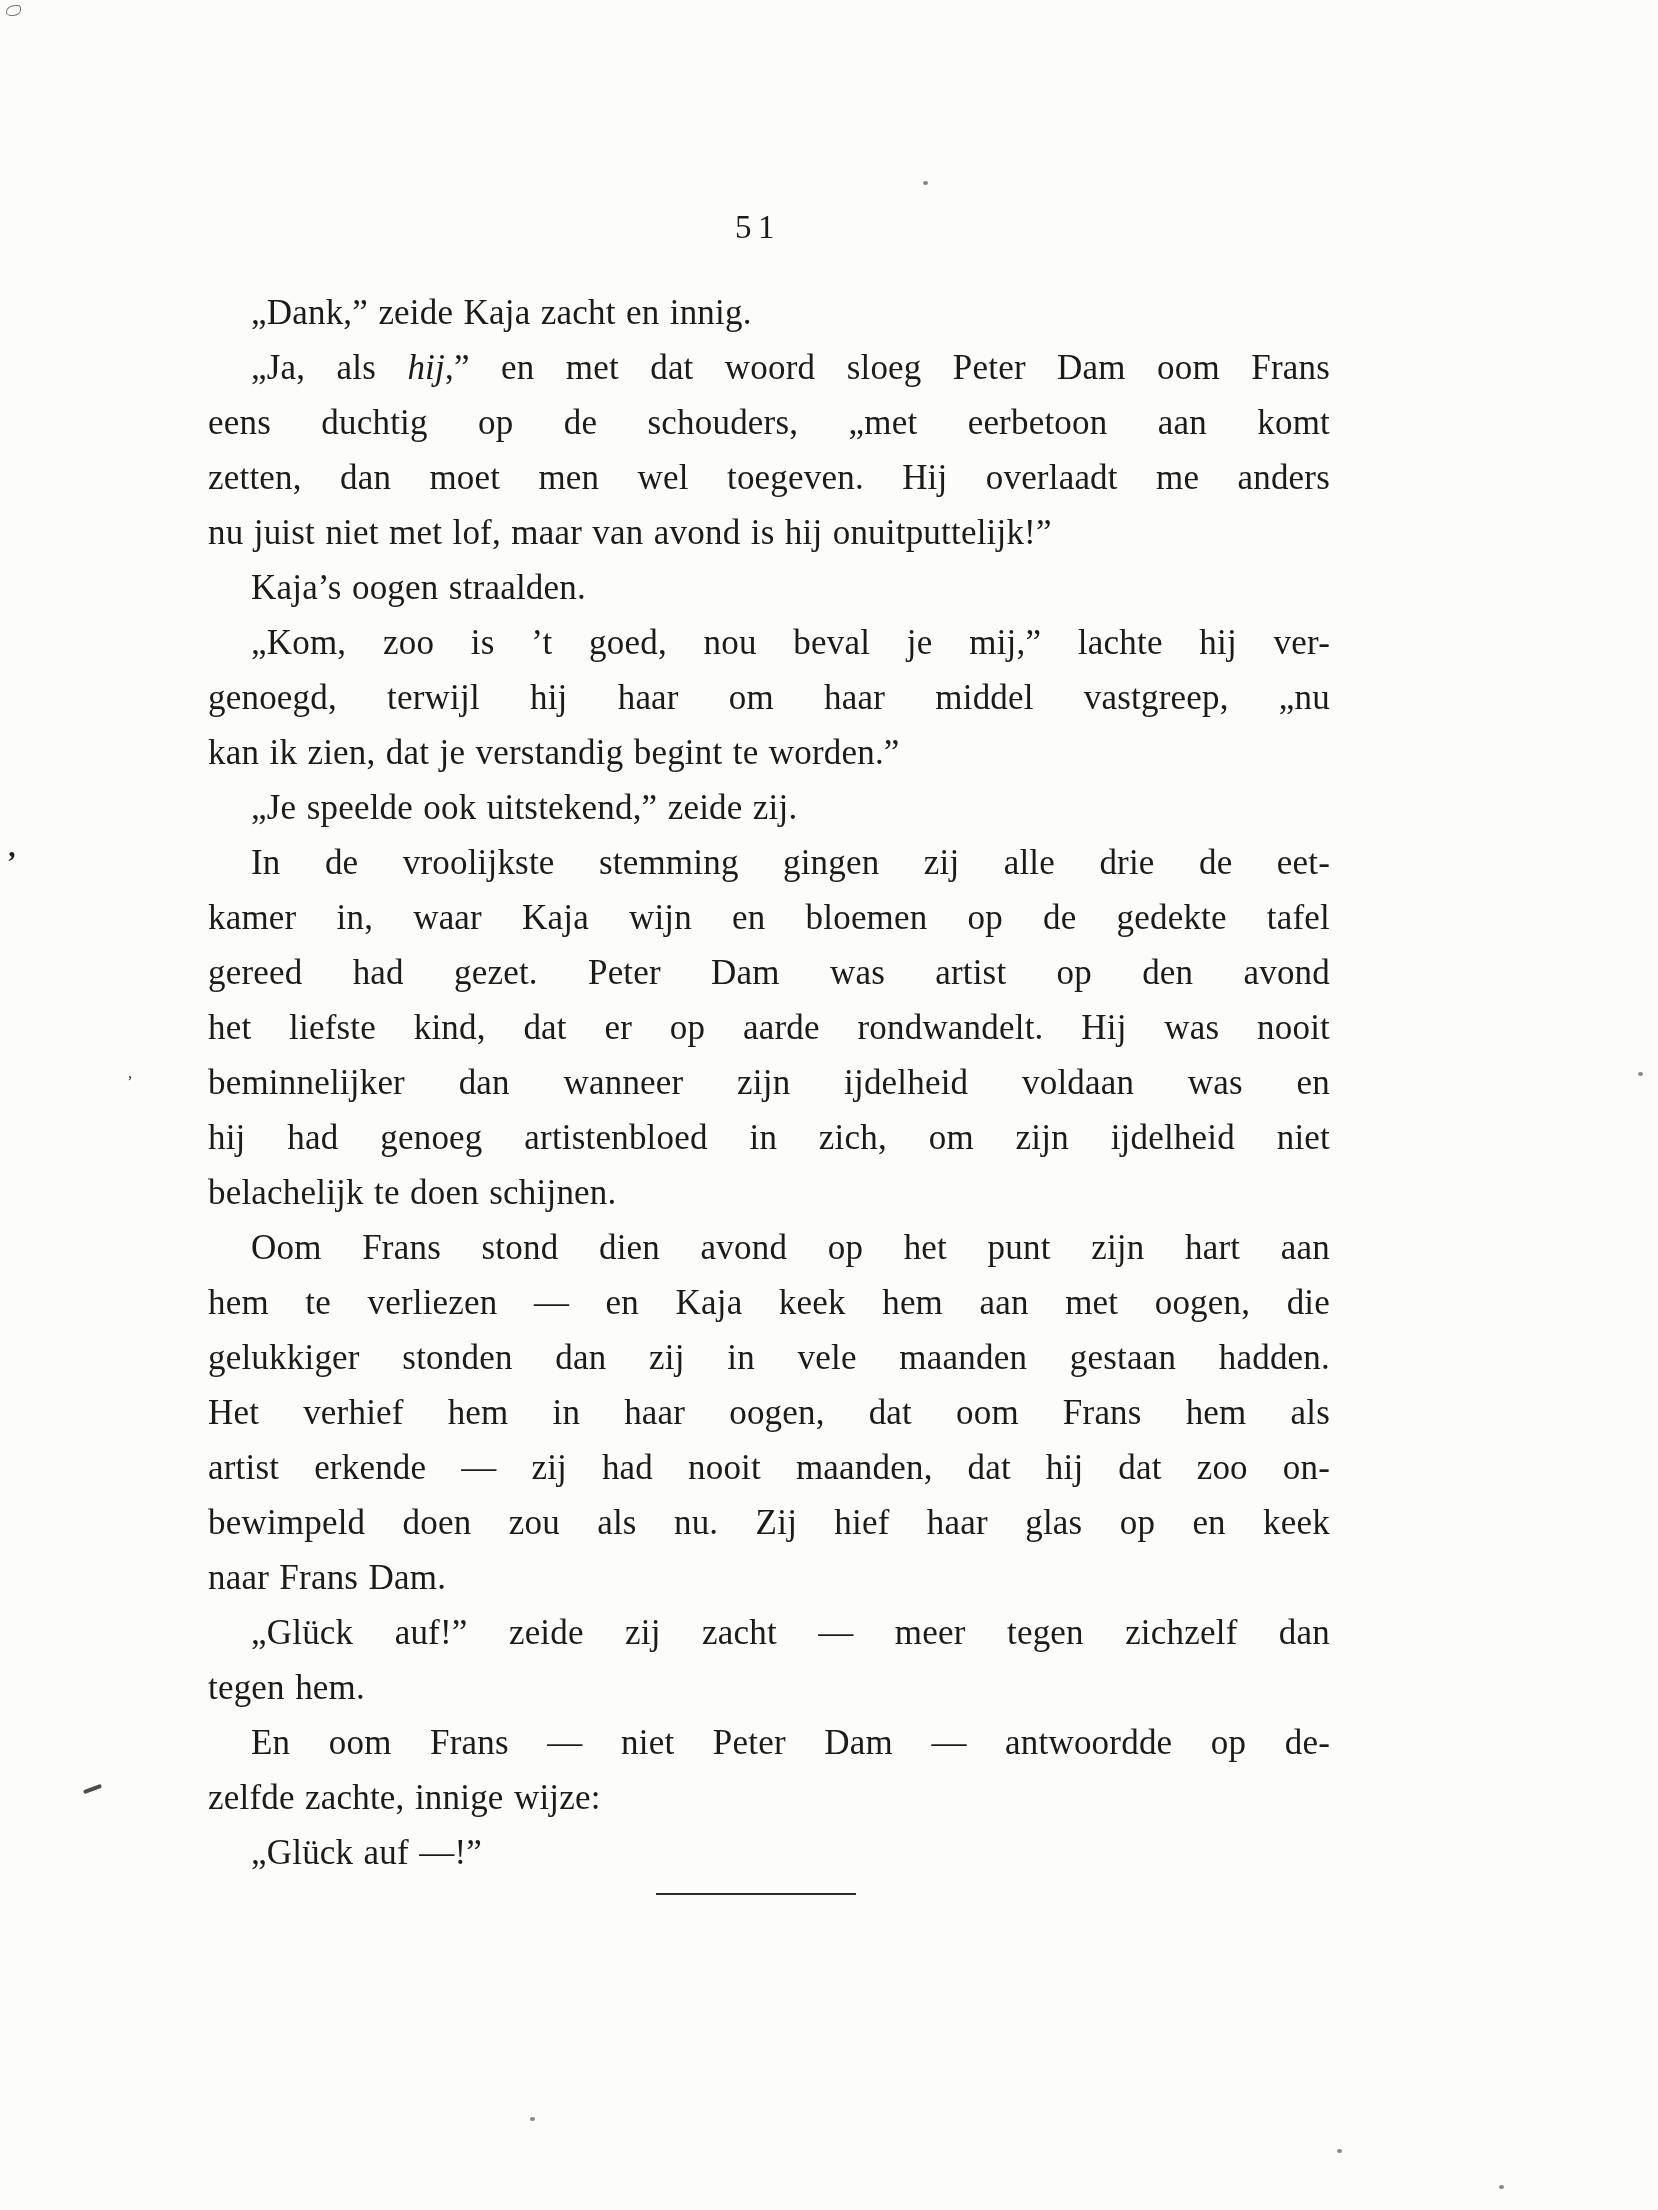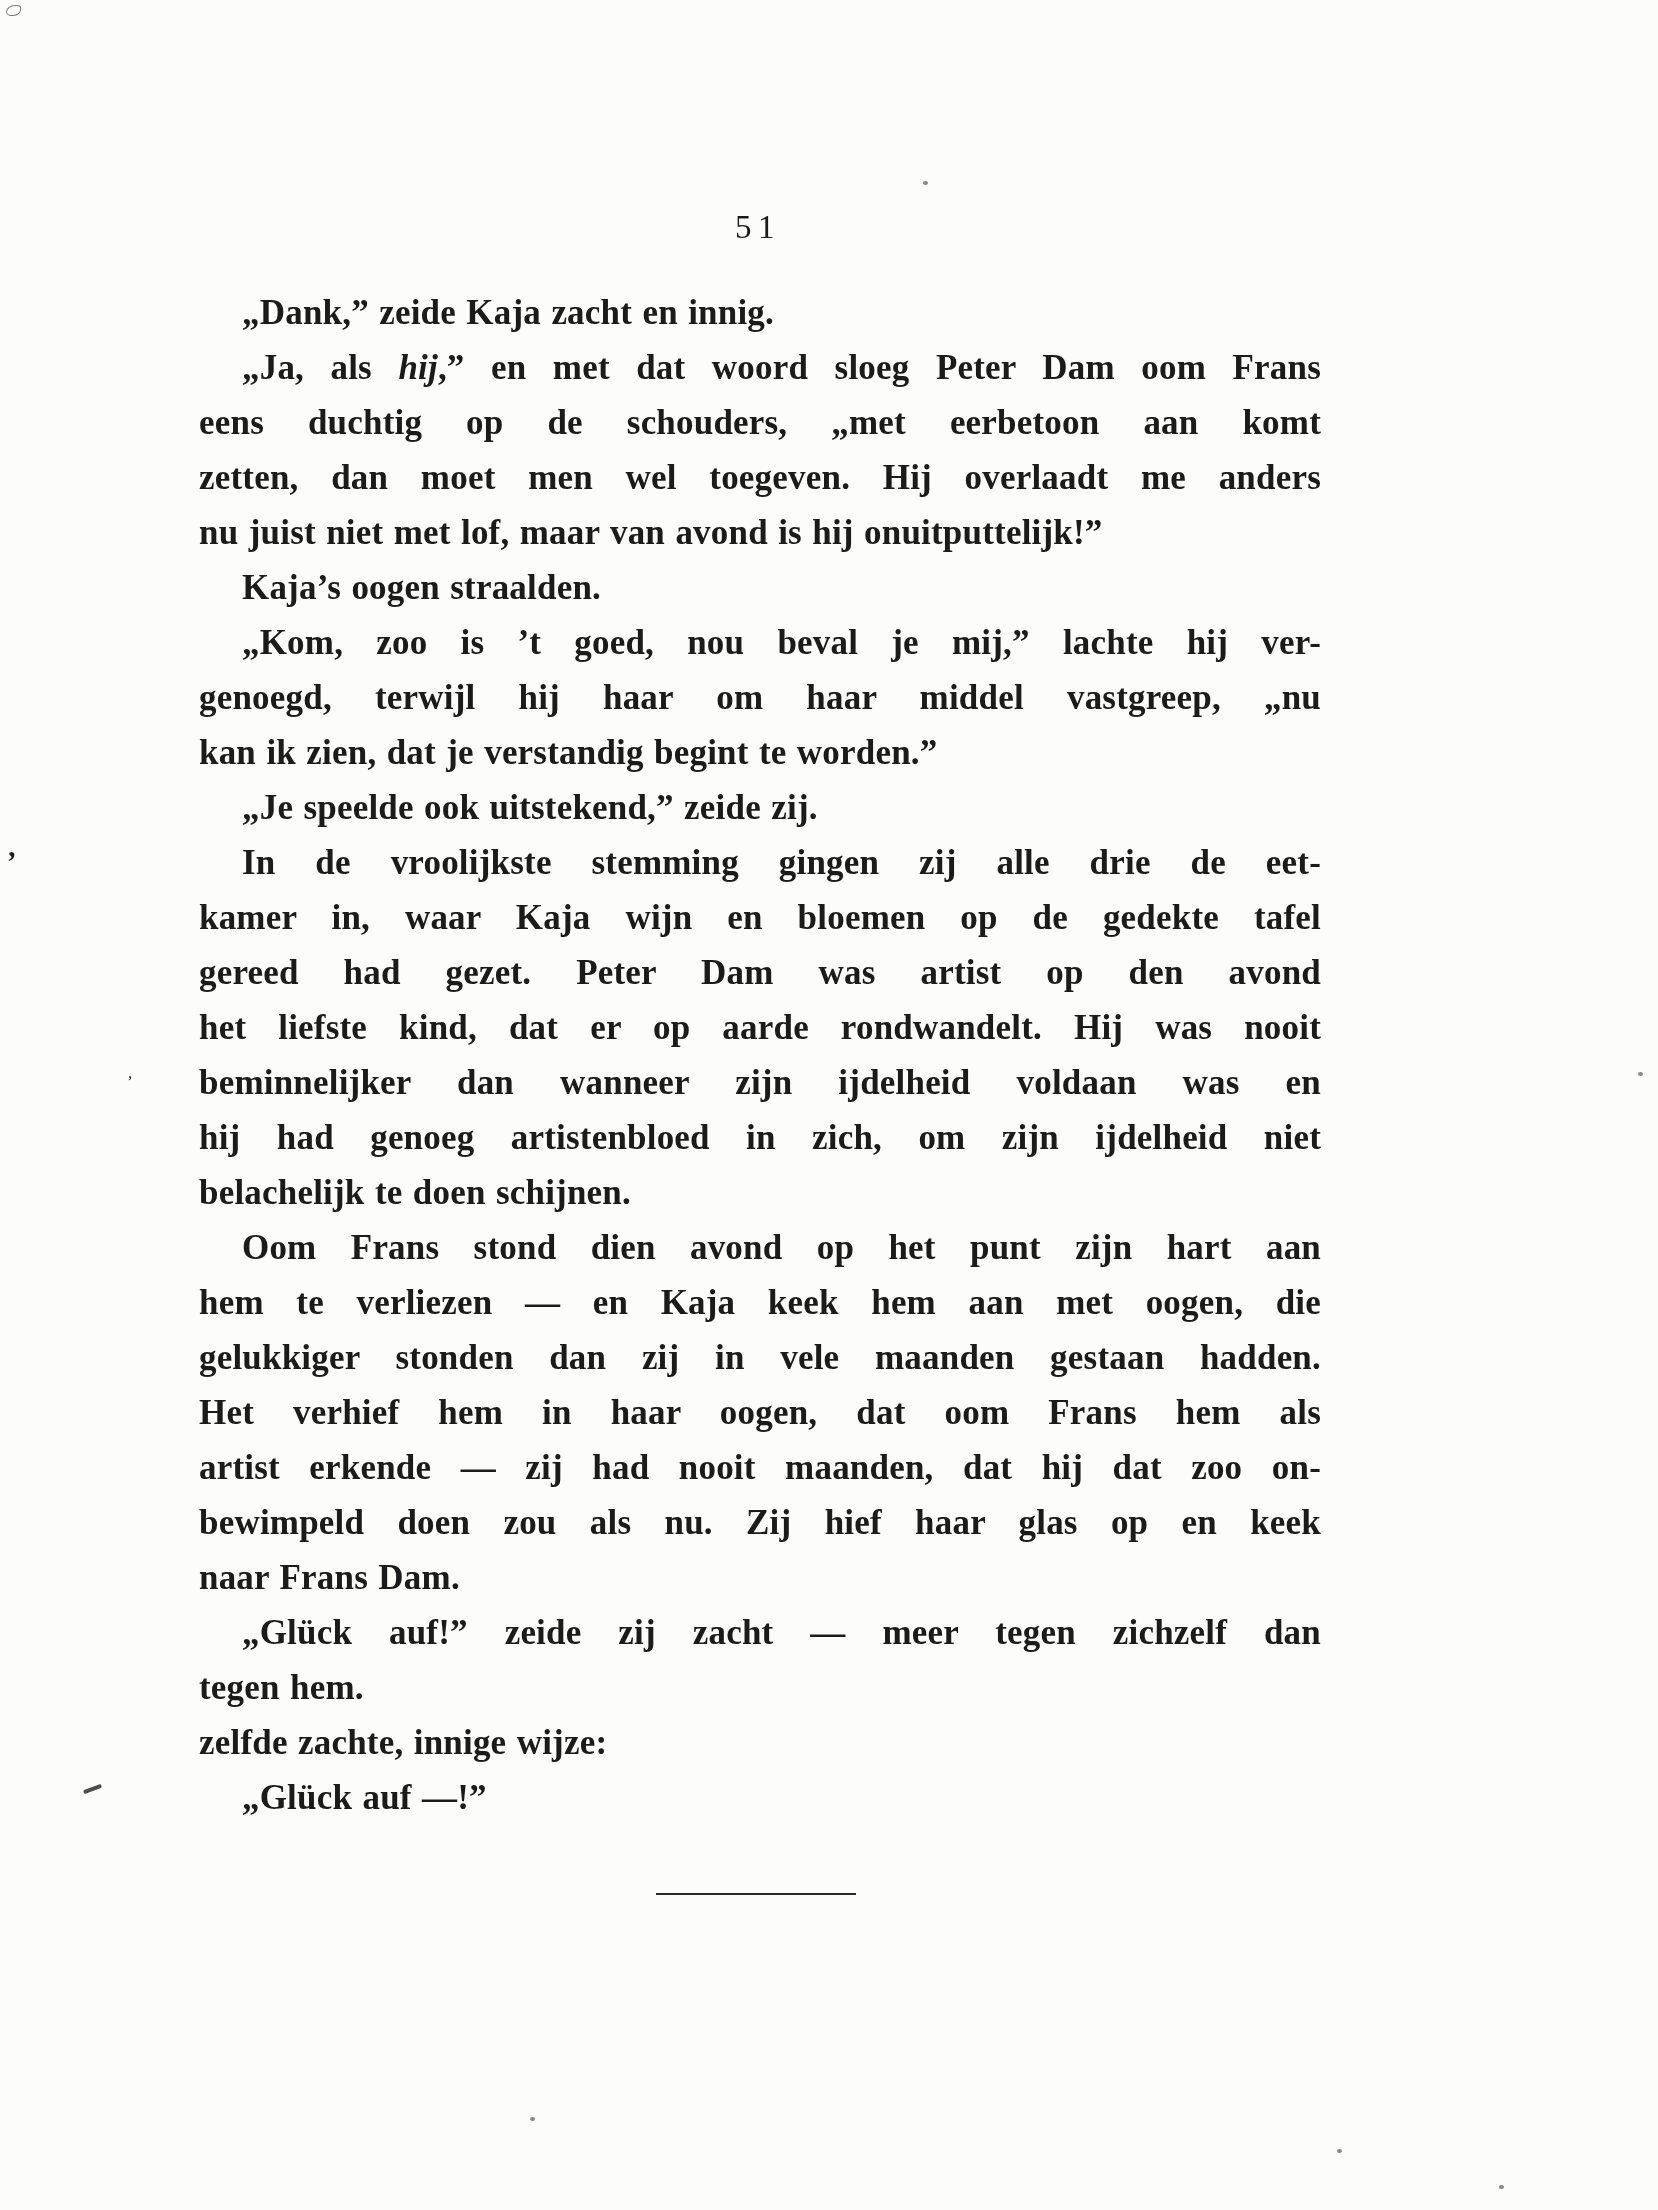--- a/index.html
+++ b/index.html
@@ -24,23 +24,22 @@
     top: 209px;
     left: 207px;
     width: 1102px;
     text-align: center;
     font-size: 33px;
     letter-spacing: 6.6px;
   }
   .text-block {
     position: absolute;
     top: 285px;
-    left: 199px;
+    left: 208px;
     width: 1122px;
-    font-weight: bold;
   }
   .paragraph {
     margin: 0;
   }
   .line {
     font-size: 35px;
     line-height: 55px;
     letter-spacing: 0.2px;
     word-spacing: 1.4px;
     text-align: justify;
@@ -145,20 +144,21 @@
         <div class="line"><span>Het verhief hem in haar oogen, dat oom Frans hem als</span></div>
         <div class="line"><span>artist erkende — zij had nooit maanden, dat hij dat zoo on-</span></div>
         <div class="line"><span>bewimpeld doen zou als nu. Zij hief haar glas op en keek</span></div>
         <div class="line last"><span>naar Frans Dam.</span></div>
       </div>
       <div class="paragraph">
         <div class="line first"><span>„Glück auf!” zeide zij zacht — meer tegen zichzelf dan</span></div>
         <div class="line last"><span>tegen hem.</span></div>
       </div>
       <div class="paragraph">
+        <div class="line first"><span>En oom Frans — niet Peter Dam — antwoordde op de-</span></div>
         <div class="line last"><span>zelfde zachte, innige wijze:</span></div>
       </div>
       <div class="paragraph">
         <div class="line first last"><span>„Glück auf —!”</span></div>
       </div>
     </div>
 
   <div class="divider"></div>
 
   <div class="artifacts">

